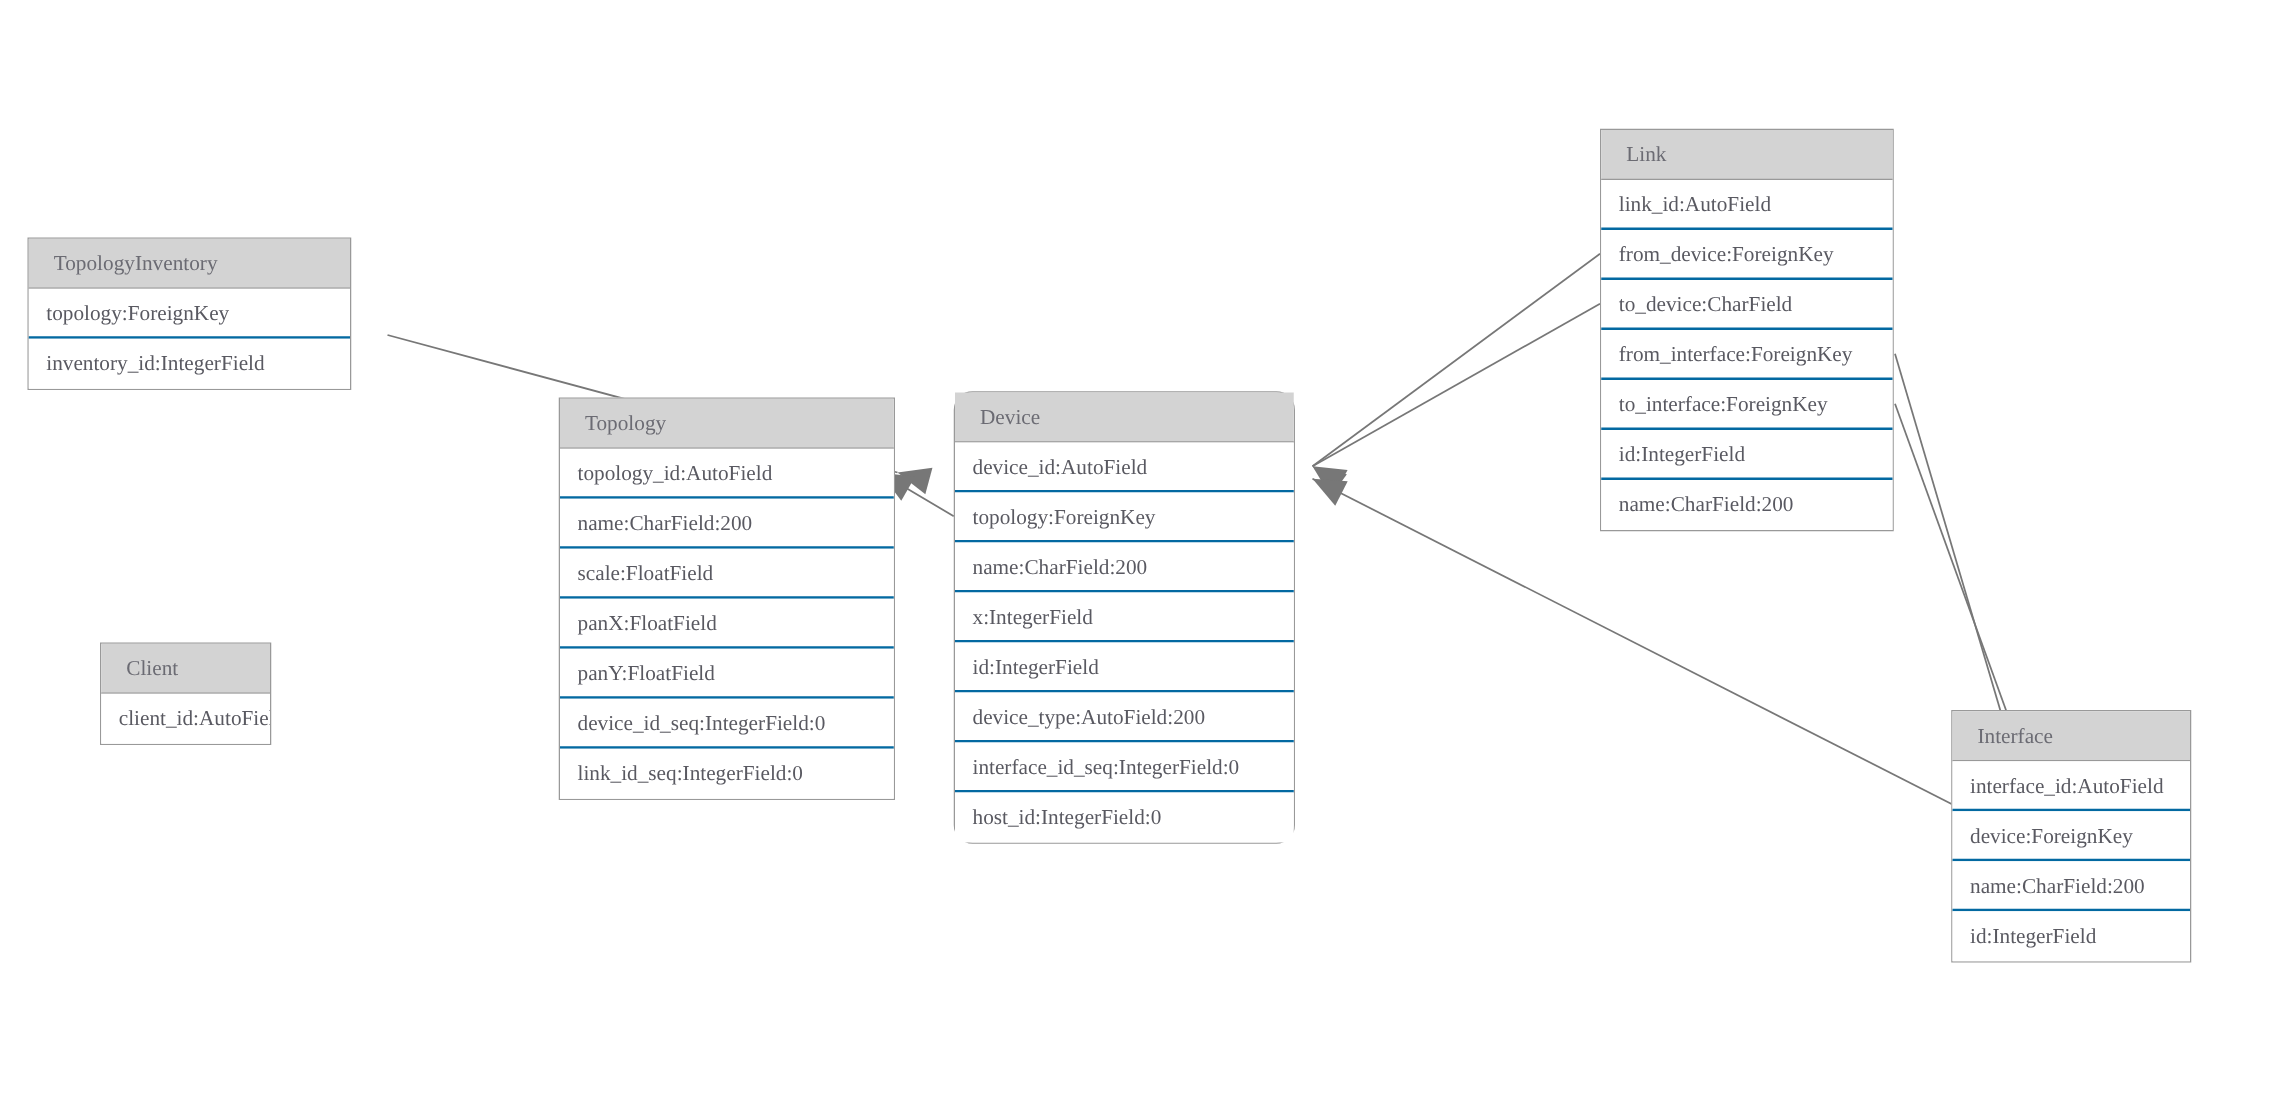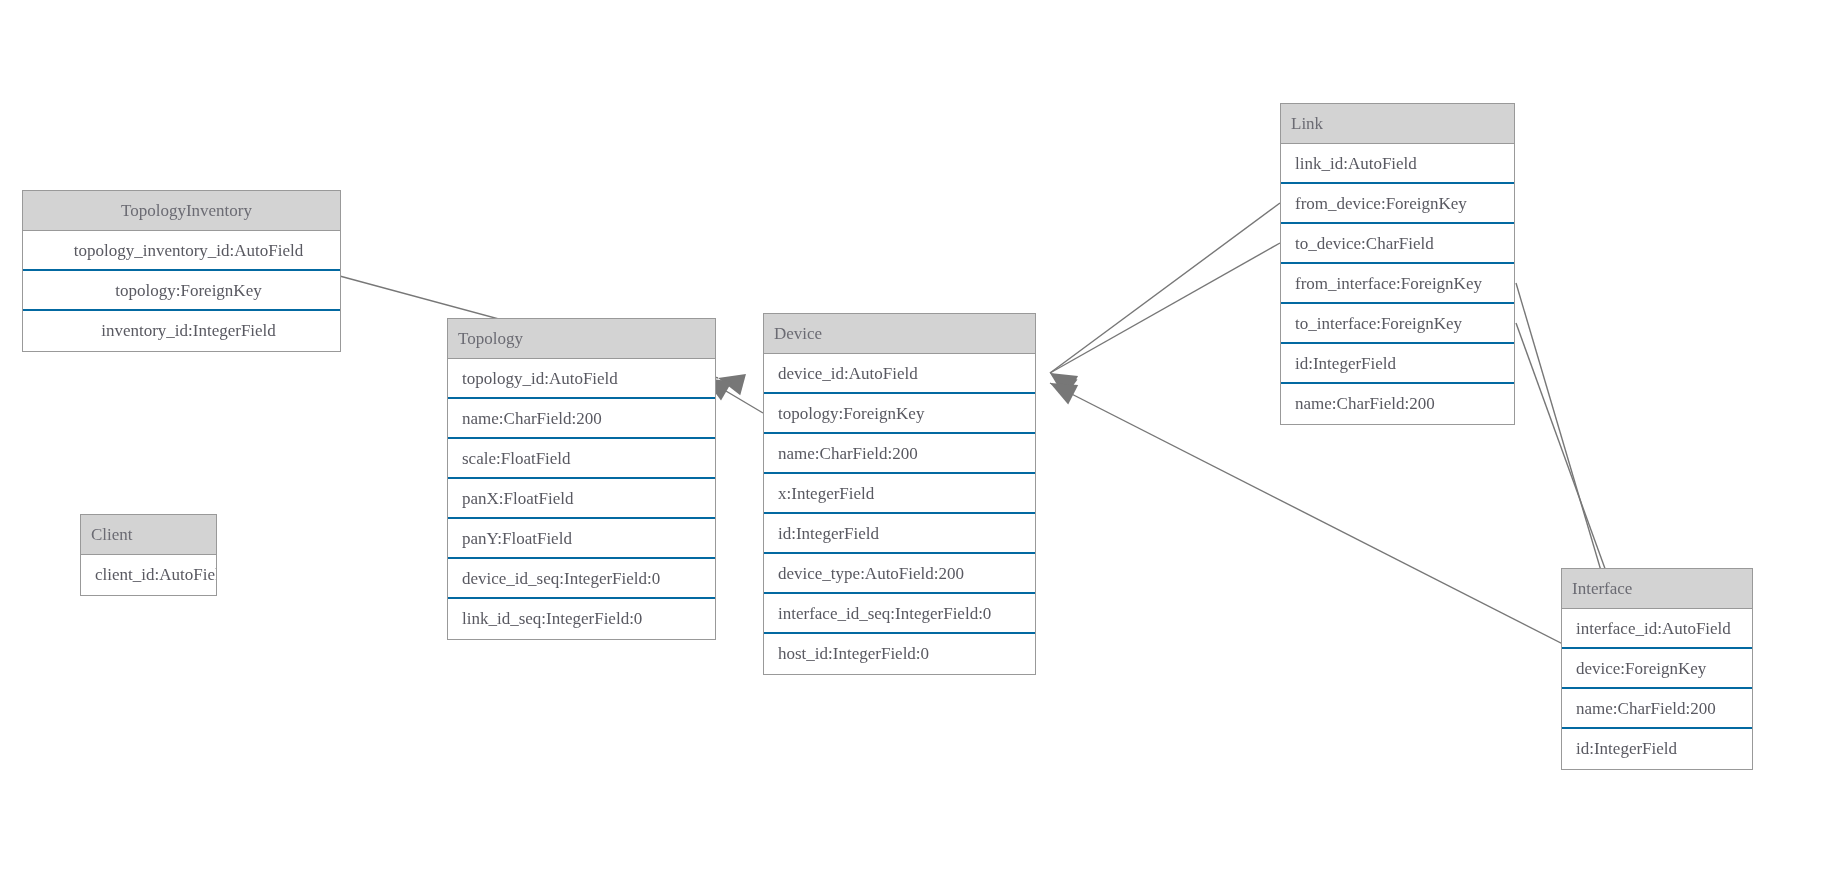--- a/index.html
+++ b/index.html
@@ -31,21 +31,21 @@
     background: #ffffff;
   }
   .entity-title {
     box-sizing: border-box;
     background: #d3d3d3;
     border-bottom: 1px solid #999999;
     color: #6b6b73;
     font-size: 17px;
     line-height: 39px;
     height: 40px;
-    padding-left: 10px;
+    padding-left: 20px;
     white-space: nowrap;
     overflow: hidden;
   }
   .entity-field {
     box-sizing: border-box;
     height: 40px;
     line-height: 39px;
     border-bottom: 2px solid #0369a1;
     color: #595961;
     font-size: 17px;
@@ -85,37 +85,36 @@
       </g>
       <g>
         <path d="M 1516 283 L 1612 608" fill="none" stroke="#777777" stroke-width="1.4"></path>
         <polygon points="0,0 -26,-11 -26,11" fill="#777777" transform="translate(1612,608) rotate(73)"></polygon>
       </g>
       <g>
         <path d="M 1516 323 L 1620 610" fill="none" stroke="#777777" stroke-width="1.4"></path>
         <polygon points="0,0 -26,-11 -26,11" fill="#777777" transform="translate(1620,610) rotate(70)"></polygon>
       </g>
     </svg>
-<div class="entity" style="left: 22px; top: 190px; width: 319px; text-align: center;">
+<div class="entity" style="left: 22px; top: 190px; width: 259px;">
       <div class="entity-title">TopologyInventory</div>
-      <div class="entity-field">topology_inventory_id:AutoField</div>
       <div class="entity-field">topology:ForeignKey</div>
       <div class="entity-field last">inventory_id:IntegerField</div>
     </div>
     <div class="entity" style="left: 447px; top: 318px; width: 269px;">
       <div class="entity-title">Topology</div>
       <div class="entity-field">topology_id:AutoField</div>
       <div class="entity-field">name:CharField:200</div>
       <div class="entity-field">scale:FloatField</div>
       <div class="entity-field">panX:FloatField</div>
       <div class="entity-field">panY:FloatField</div>
       <div class="entity-field">device_id_seq:IntegerField:0</div>
       <div class="entity-field last">link_id_seq:IntegerField:0</div>
     </div>
-    <div class="entity" style="left: 763px; top: 313px; width: 273px;">
+    <div class="entity" style="left: 763px; top: 313px; width: 273px; border-radius: 15px;">
       <div class="entity-title">Device</div>
       <div class="entity-field">device_id:AutoField</div>
       <div class="entity-field">topology:ForeignKey</div>
       <div class="entity-field">name:CharField:200</div>
       <div class="entity-field">x:IntegerField</div>
       <div class="entity-field">id:IntegerField</div>
       <div class="entity-field">device_type:AutoField:200</div>
       <div class="entity-field">interface_id_seq:IntegerField:0</div>
       <div class="entity-field last">host_id:IntegerField:0</div>
     </div>

